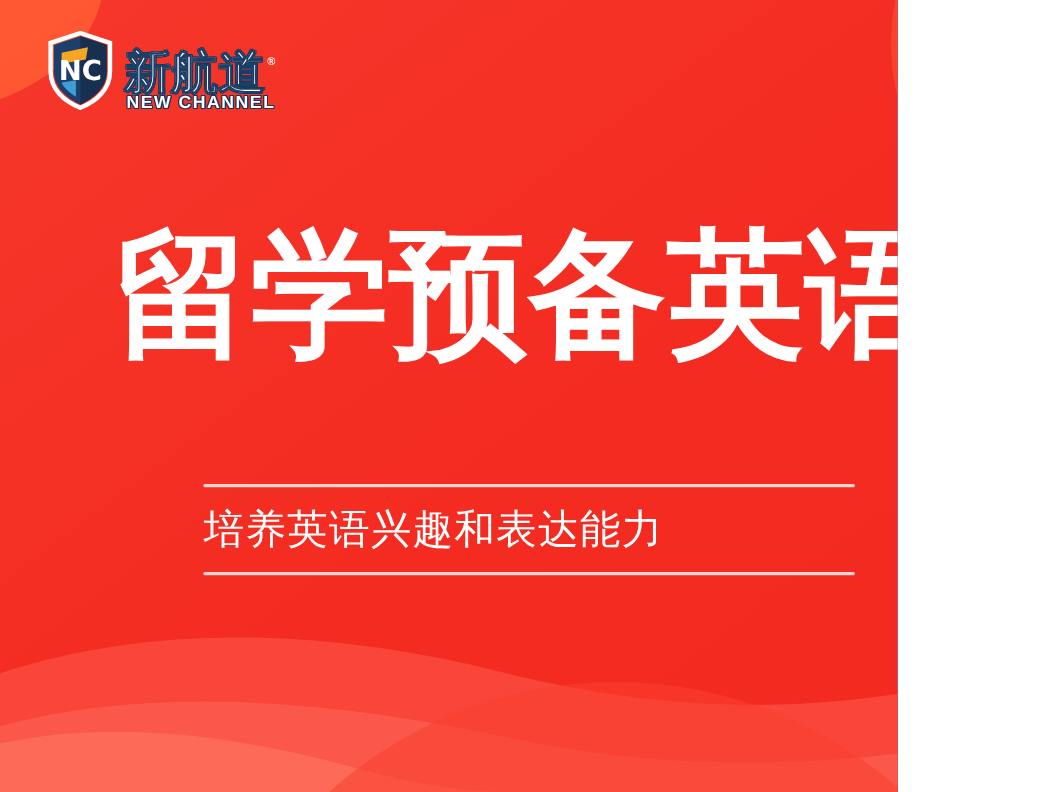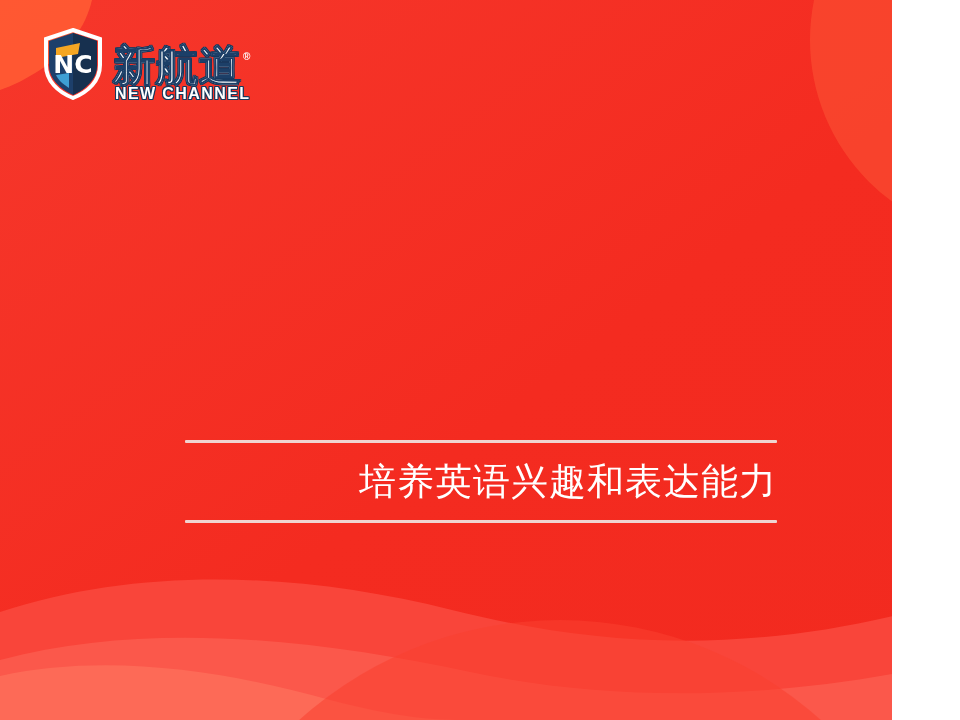--- a/index.html
+++ b/index.html
@@ -6,21 +6,21 @@
     margin: 0;
     padding: 0;
     background: #ffffff;
   }
   body {
     font-family: "Liberation Sans", "DejaVu Sans", sans-serif;
   }
 
   #slide {
     position: relative;
-    width: 892px;
+    width: 816px;
     height: 720px;
     overflow: hidden;
     background: #1d4ed8;
   }
 
   
   .bg-layer {
     position: absolute;
     inset: 0;
     pointer-events: none;
@@ -130,21 +130,21 @@
     width: 100%;
     background: #efe3e0;
     opacity: 0.92;
     border-radius: 1px;
   }
   #subtitle {
     font-family: "DejaVu Sans", "Liberation Sans", sans-serif;
     font-size: 37px;
     line-height: 44px;
     color: #ffffff;
-    text-align: right;
+    text-align: left;
     letter-spacing: 1px;
     padding: 17px 0 16px 0;
     white-space: nowrap;
   }
 </style>
 </head>
 <body>
 
 <div id="slide">
 
@@ -187,20 +187,23 @@
     </span>
     <span class="wordmark">
       <span class="cn-wrap">
         <span class="cn">新航道</span>
         <span class="reg">®</span>
       </span>
       <span class="en">NEW CHANNEL</span>
     </span>
   </div>
 
+  <div id="title-block">
+    <h1 id="main-title">留学预备英语</h1>
+  </div>
 
   <div id="subtitle-block">
     <div class="rule"></div>
     <div id="subtitle">培养英语兴趣和表达能力</div>
     <div class="rule"></div>
   </div>
 
 </div>
 
 </body></html>

